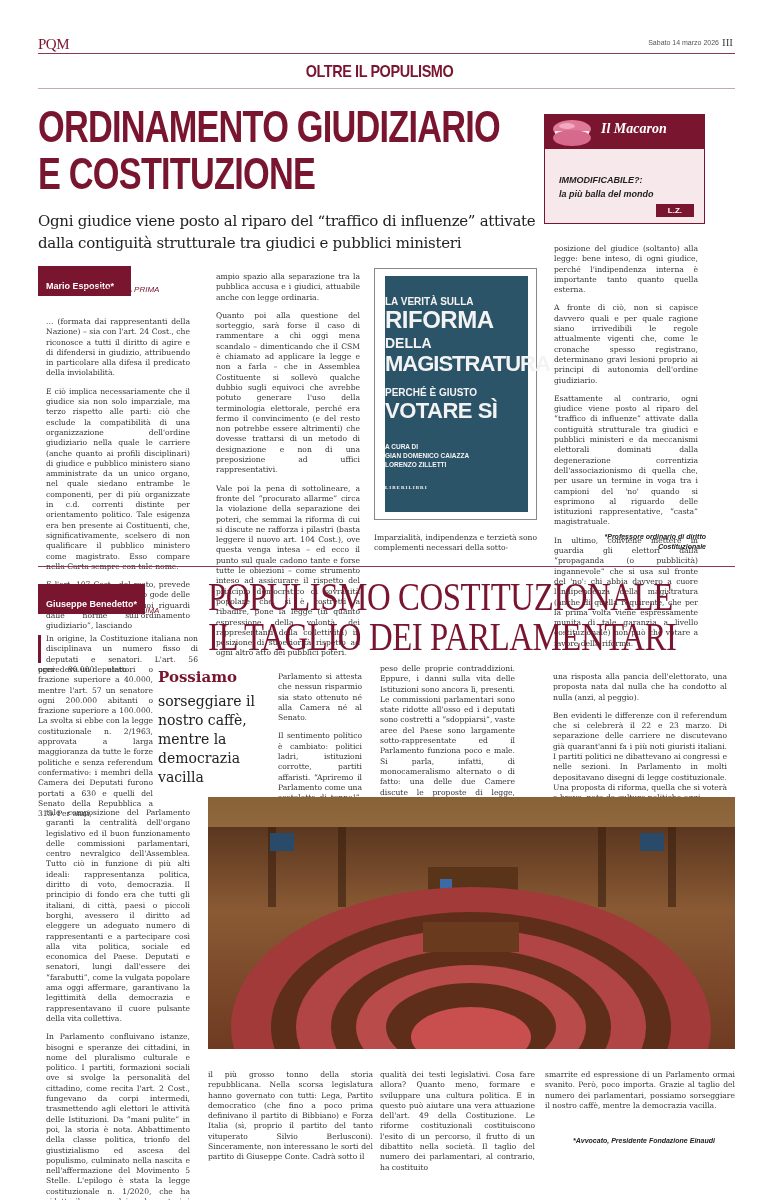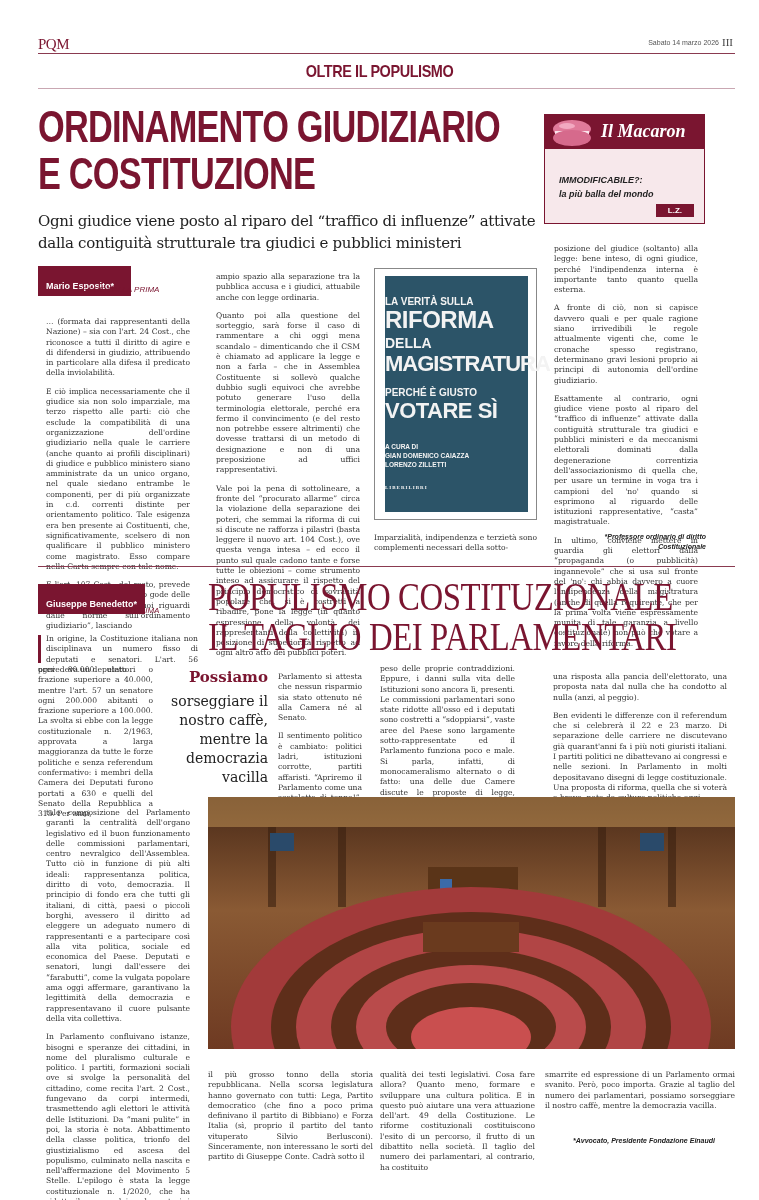--- a/index.html
+++ b/index.html
@@ -9,42 +9,42 @@
 .masthead-date{right:40px;top:39px;font-family:"Liberation Sans",sans-serif;font-size:7px;color:#555}
 .masthead-page{right:26px;top:36px;font-family:"Liberation Serif",serif;font-size:11px;color:#444}
 .rule-top{left:38px;top:53px;width:697px;height:1px;background:#8a3a50}
 .section-title{left:0;top:62px;width:759px;text-align:center;font-family:"Liberation Sans",sans-serif;font-weight:bold;font-size:17px;color:#7a1530;letter-spacing:-0.5px;transform:scaleX(0.85)}
 .rule-sec{left:38px;top:88px;width:697px;height:1px;background:#c9a7b2}
 .hl1{left:38px;top:103px;width:500px;font-family:"Liberation Sans",sans-serif;font-weight:bold;font-size:44px;line-height:47px;color:#7a1530;letter-spacing:-1px;transform:scaleX(0.78);transform-origin:left top;width:640px}
 .sub1{left:38px;top:210px;width:500px;font-family:"DejaVu Serif",serif;font-size:15px;line-height:22px;color:#222;letter-spacing:-0.3px}
 .macaron{left:544px;top:114px;width:161px;height:110px;border:1px solid #7a1530;background:#f7e8eb}
 .macaron-head{height:34px;background:#7a1530;position:relative}
 .macaron-cookie{position:absolute;left:6px;top:3px;width:42px;height:30px}
-.macaron-title{position:absolute;left:56px;top:6px;font-family:"Liberation Serif",serif;font-style:italic;font-weight:bold;font-size:18px;color:#fff}
+.macaron-title{position:absolute;left:56px;top:6px;font-family:"Liberation Serif",serif;font-style:italic;font-weight:bold;font-size:14px;color:#fff}
 .macaron-q{position:absolute;left:14px;top:58px;font-family:"Liberation Sans",sans-serif;font-weight:bold;font-style:italic;font-size:9px;line-height:14px;color:#222}
 .macaron-sig{position:absolute;right:10px;bottom:6px;background:#7a1530;color:#fff;font-family:"Liberation Sans",sans-serif;font-weight:bold;font-size:8px;padding:2px 12px}
 .author{background:#7a1530;color:#fff;font-family:"Liberation Sans",sans-serif;font-weight:bold;font-size:9px;padding:15px 8px;height:13px;line-height:11px}
 .segue{font-family:"Liberation Sans",sans-serif;font-style:italic;font-size:8px;color:#7a1530;text-align:center}
 .col{font-family:"DejaVu Serif",serif;font-size:7.6px;line-height:10.3px;color:#333;text-align:justify;hyphens:auto}
 .col p{margin:8px}
 .book{left:374px;top:268px;width:163px;height:252px;border:1px solid #888;background:#fff}
 .book-cover{position:absolute;left:10px;top:7px;width:143px;height:236px;background:#2c5468;color:#f3f3f3;font-family:"Liberation Sans",sans-serif;font-weight:bold}
 .bk1{margin-top:20px;font-size:10px}
 .bk2{font-size:24px;line-height:26px;letter-spacing:-0.5px}
 .bk3{font-size:14px;margin-top:2px}
 .bk4{font-size:22px;line-height:26px;letter-spacing:-1px}
 .bk5{font-size:10px;margin-top:10px}
 .bk6{font-size:22px;line-height:26px;letter-spacing:-0.5px}
 .bk7{font-size:6.5px;margin-top:18px;line-height:9px}
 .bk8{font-size:5px;margin-top:16px;letter-spacing:1px;font-family:"Liberation Serif",serif}
 .footnote{font-family:"Liberation Sans",sans-serif;font-style:italic;font-weight:bold;font-size:7px;line-height:10px;color:#222;text-align:right}
 .rule-mid{left:38px;top:566px;width:697px;height:1px;background:#8a3a50}
 .hl2{left:208px;top:577px;font-family:"Liberation Serif",serif;font-size:40px;line-height:40px;color:#7a1530;letter-spacing:-0.5px;transform:scaleX(0.82);transform-origin:left top;width:640px}
 .dropcap{float:left;width:3px;height:28px;background:#7a1530;margin:1px 5px 0 0}
-.pull{left:158px;top:668px;width:110px;text-align:right;font-family:"DejaVu Serif",serif}
+.pull{left:158px;top:668px;width:110px;text-align:left;font-family:"DejaVu Serif",serif}
 .pull1{font-weight:bold;font-size:15px;color:#7a1530;margin-bottom:6px}
 .pull2{font-size:14px;line-height:19px;color:#222}
 .photo{left:208px;top:797px;width:527px;height:252px;overflow:hidden;background:#7b4a2e}
 </style>
 </head>
 <body>
 
 <div class="abs masthead-logo"><span>PQM</span></div>
 <div class="abs masthead-date">Sabato 14 marzo 2026</div>
 <div class="abs masthead-page">III</div>

